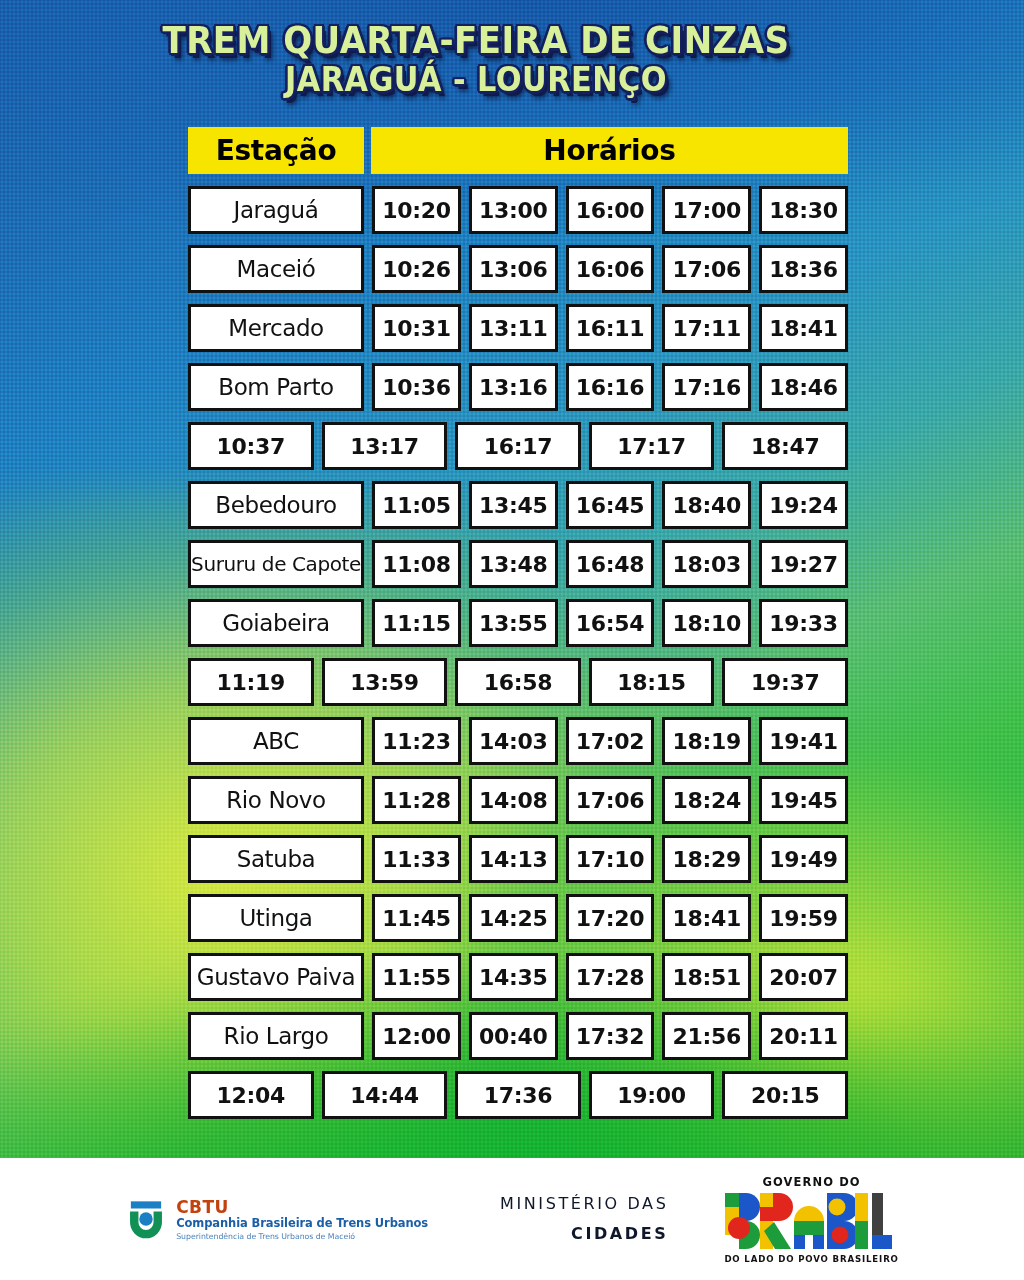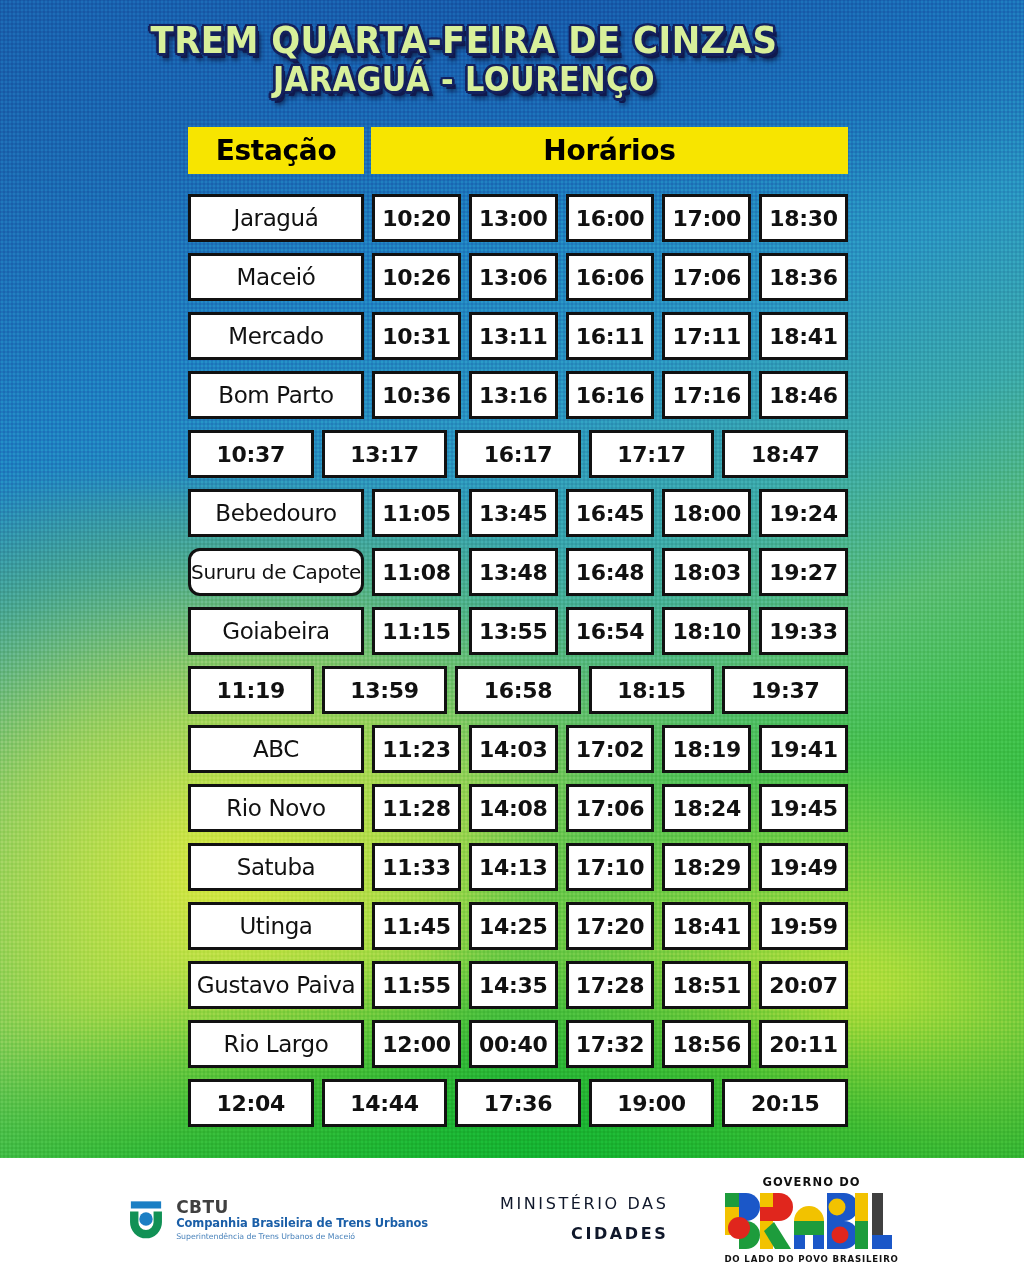--- a/index.html
+++ b/index.html
@@ -108,21 +108,21 @@
     background-size: 4px 4px, 4px 4px;
     background-position: 0 0, 2px 2px;
     mix-blend-mode: overlay;
     opacity: 0.85;
   }
 
   
   #title-block {
     position: absolute;
     top: 22px;
-    left: 4px;
+    left: 16px;
     width: 920px;
     text-align: center;
     z-index: 5;
   }
 
   .title-line {
     font-family: "DejaVu Sans", sans-serif;
     font-weight: bold;
     color: #d8f09a;
     letter-spacing: 0.5px;
@@ -147,21 +147,21 @@
     position: absolute;
     top: 127px;
     left: 188px;
     width: 660px;
     z-index: 4;
   }
 
   .header-row {
     display: flex;
     gap: 7px;
-    margin-bottom: 20px;
+    margin-bottom: 12px;
   }
 
   .header-cell {
     background: #f7e500;
     height: 47px;
     display: flex;
     align-items: center;
     justify-content: center;
     font-family: "DejaVu Sans", sans-serif;
     font-weight: bold;
@@ -198,21 +198,21 @@
     padding: 0 20px;
     white-space: nowrap;
   }
 
   .cell-station.tight {
     font-size: 15.5px;
     font-weight: bold;
     letter-spacing: -0.2px;
   }
 
-  .cell-station.tight-2 { font-size: 20px; border-radius: 12px; }
+  .cell-station.tight-2 { font-size: 20px; }
 
   .cell-time {
     flex: 1;
     font-size: 22px;
     font-weight: bold;
     letter-spacing: -0.3px;
   }
 
   
   #footer {
@@ -235,21 +235,21 @@
     gap: 9px;
   }
 
   .cbtu-mark { width: 42px; height: 42px; flex: none; }
 
   .cbtu-text { line-height: 1.18; }
   .cbtu-acr {
     font-family: "DejaVu Sans", sans-serif;
     font-weight: bold;
     font-size: 17px;
-    color: #404040;
+    color: #c2410c;
     letter-spacing: 0.4px;
   }
   .cbtu-name {
     font-family: "DejaVu Sans", sans-serif;
     font-weight: bold;
     font-size: 11.5px;
     color: #1b5fa8;
     letter-spacing: -0.1px;
   }
   .cbtu-sub {
@@ -350,21 +350,21 @@
         <div class="cell cell-time">13:17</div>
         <div class="cell cell-time">16:17</div>
         <div class="cell cell-time">17:17</div>
         <div class="cell cell-time">18:47</div>
       </div>
       <div class="data-row">
         <div class="cell cell-station">Bebedouro</div>
         <div class="cell cell-time">11:05</div>
         <div class="cell cell-time">13:45</div>
         <div class="cell cell-time">16:45</div>
-        <div class="cell cell-time">18:00</div>
+        <div class="cell cell-time">18:40</div>
         <div class="cell cell-time">19:24</div>
       </div>
       <div class="data-row">
         <div class="cell cell-station tight-2">Sururu de Capote</div>
         <div class="cell cell-time">11:08</div>
         <div class="cell cell-time">13:48</div>
         <div class="cell cell-time">16:48</div>
         <div class="cell cell-time">18:03</div>
         <div class="cell cell-time">19:27</div>
       </div>
@@ -421,21 +421,21 @@
         <div class="cell cell-time">14:35</div>
         <div class="cell cell-time">17:28</div>
         <div class="cell cell-time">18:51</div>
         <div class="cell cell-time">20:07</div>
       </div>
       <div class="data-row">
         <div class="cell cell-station">Rio Largo</div>
         <div class="cell cell-time">12:00</div>
         <div class="cell cell-time">00:40</div>
         <div class="cell cell-time">17:32</div>
-        <div class="cell cell-time">18:56</div>
+        <div class="cell cell-time">21:56</div>
         <div class="cell cell-time">20:11</div>
       </div>
       <div class="data-row">
         <div class="cell cell-time">12:04</div>
         <div class="cell cell-time">14:44</div>
         <div class="cell cell-time">17:36</div>
         <div class="cell cell-time">19:00</div>
         <div class="cell cell-time">20:15</div>
       </div>
     </div>

